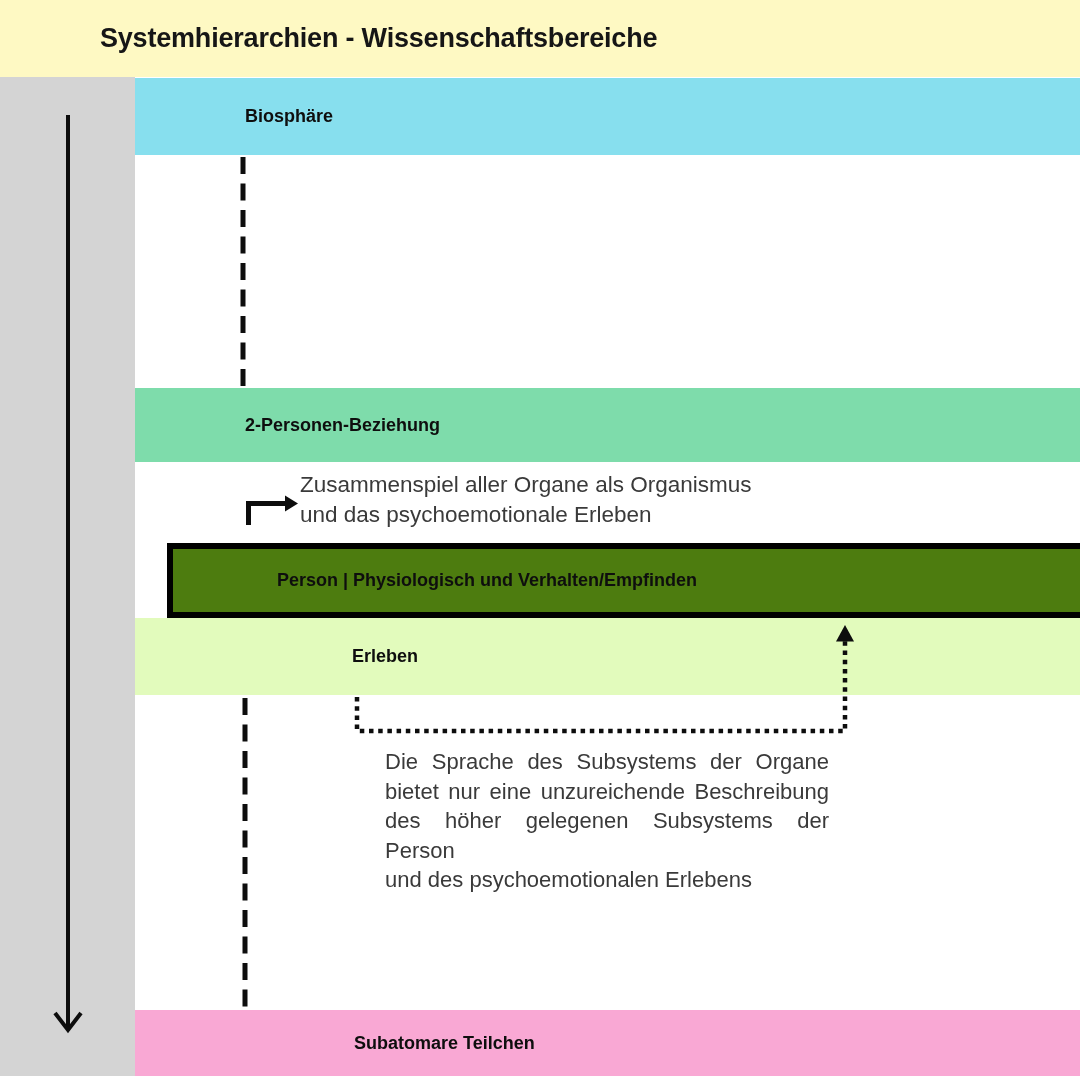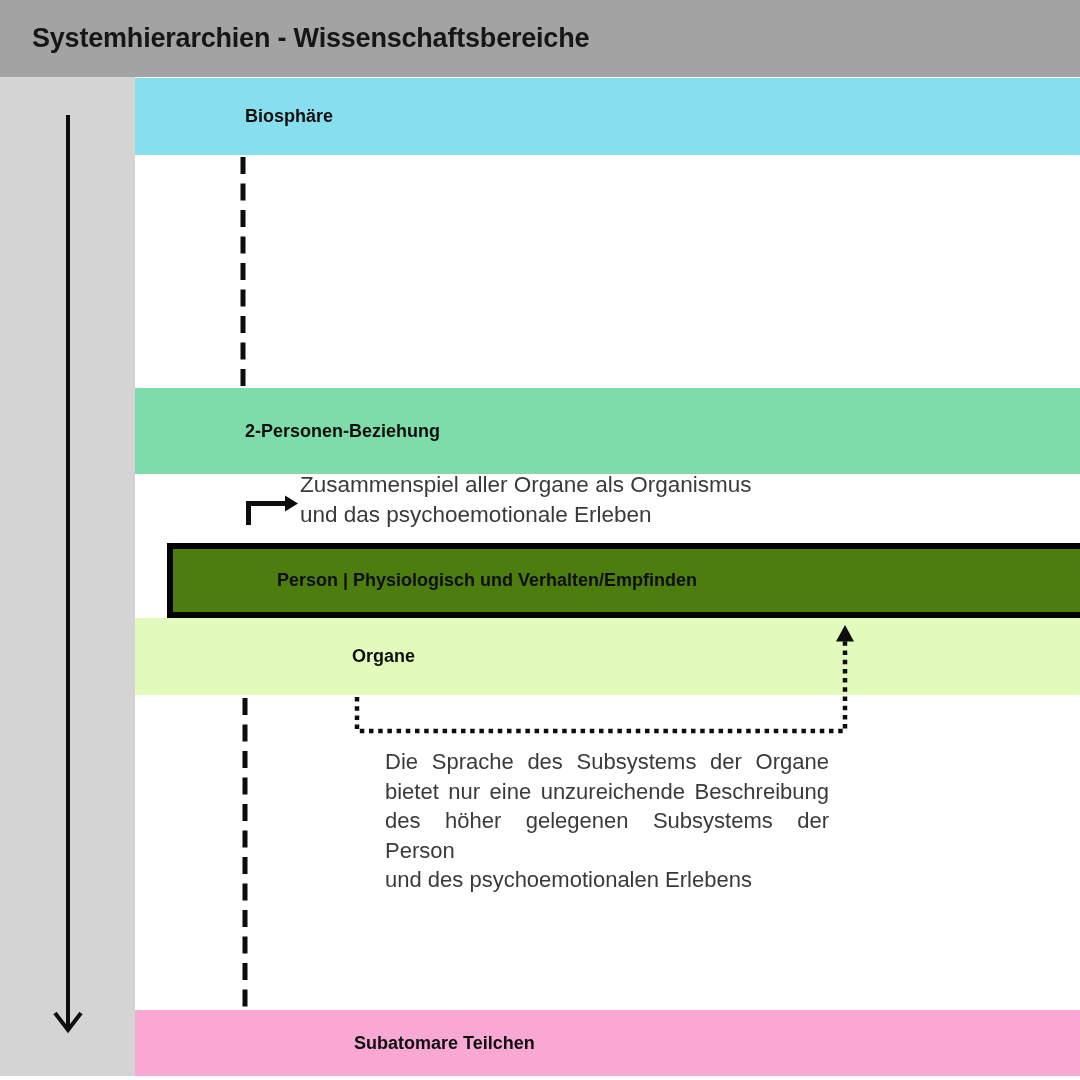--- a/index.html
+++ b/index.html
@@ -9,23 +9,23 @@
     height: 1080px;
     background: #ffffff;
     overflow: hidden;
     font-family: "Liberation Sans", "DejaVu Sans", sans-serif;
   }
 
   
   .titlebar {
     position: absolute; left: 0; top: 0;
     width: 1080px; height: 77px;
-    background: #a3a3a3;
+    background: #fef9c3;
     display: flex; align-items: center;
-    box-sizing: border-box; padding-left: 32px;
+    box-sizing: border-box; padding-left: 100px;
   }
   .titlebar .title-text {
     font-weight: 700; font-size: 27px; color: #161616;
     letter-spacing: -0.2px;
   }
 
   
   .sidebar {
     position: absolute; left: 0; top: 77px;
     width: 135px; height: 999px;
@@ -36,21 +36,21 @@
   .band {
     position: absolute; left: 135px; width: 945px;
     display: flex; align-items: center;
     box-sizing: border-box;
   }
   .band-label {
     font-weight: 700; font-size: 18px; color: #0e0e0e;
     white-space: nowrap;
   }
   .band-biosphaere  { top: 78px;   height: 77px; background: #87dfee; padding-left: 110px; }
-  .band-zweipersonen{ top: 388px;  height: 86px; background: #7edcab; padding-left: 110px; }
+  .band-zweipersonen{ top: 388px;  height: 74px; background: #7edcab; padding-left: 110px; }
   .band-person {
     top: 543px; height: 75px; width: 944px;
     background: #4d7c0f; border: 6px solid #000000;
     padding-left: 104px;
     margin-left: 32px;
   }
   .band-organe      { top: 618px;  height: 77px; background: #e2fbbc; padding-left: 217px; }
   .band-subatomar   { top: 1010px; height: 66px; background: #f9a8d4; padding-left: 219px; }
 
   
@@ -90,21 +90,21 @@
 
   <div class="band band-zweipersonen">
     <span class="band-label">2-Personen-Beziehung</span>
   </div>
 
   <div class="band band-person">
     <span class="band-label">Person | Physiologisch und Verhalten/Empfinden</span>
   </div>
 
   <div class="band band-organe">
-    <span class="band-label">Organe</span>
+    <span class="band-label">Erleben</span>
   </div>
 
   <div class="band band-subatomar">
     <span class="band-label">Subatomare Teilchen</span>
   </div>
 
   <svg class="overlay" viewBox="0 0 1080 1080" xmlns="http://www.w3.org/2000/svg">
 
     <line x1="68" y1="115" x2="68" y2="1028" stroke="#0d0d0d" stroke-width="4"></line>
     <polyline points="55,1013 68,1030 81,1013" fill="none" stroke="#0d0d0d" stroke-width="4"></polyline>

